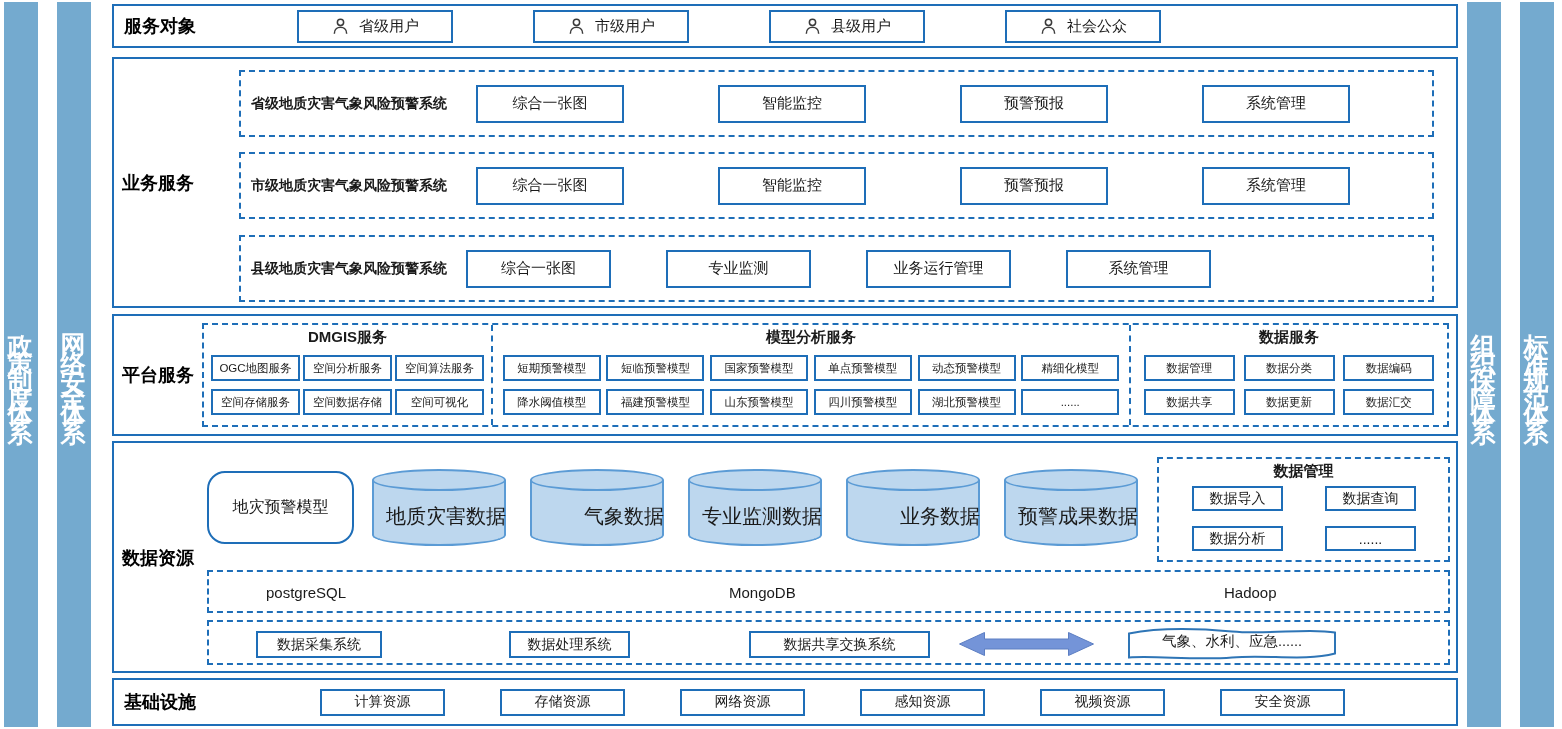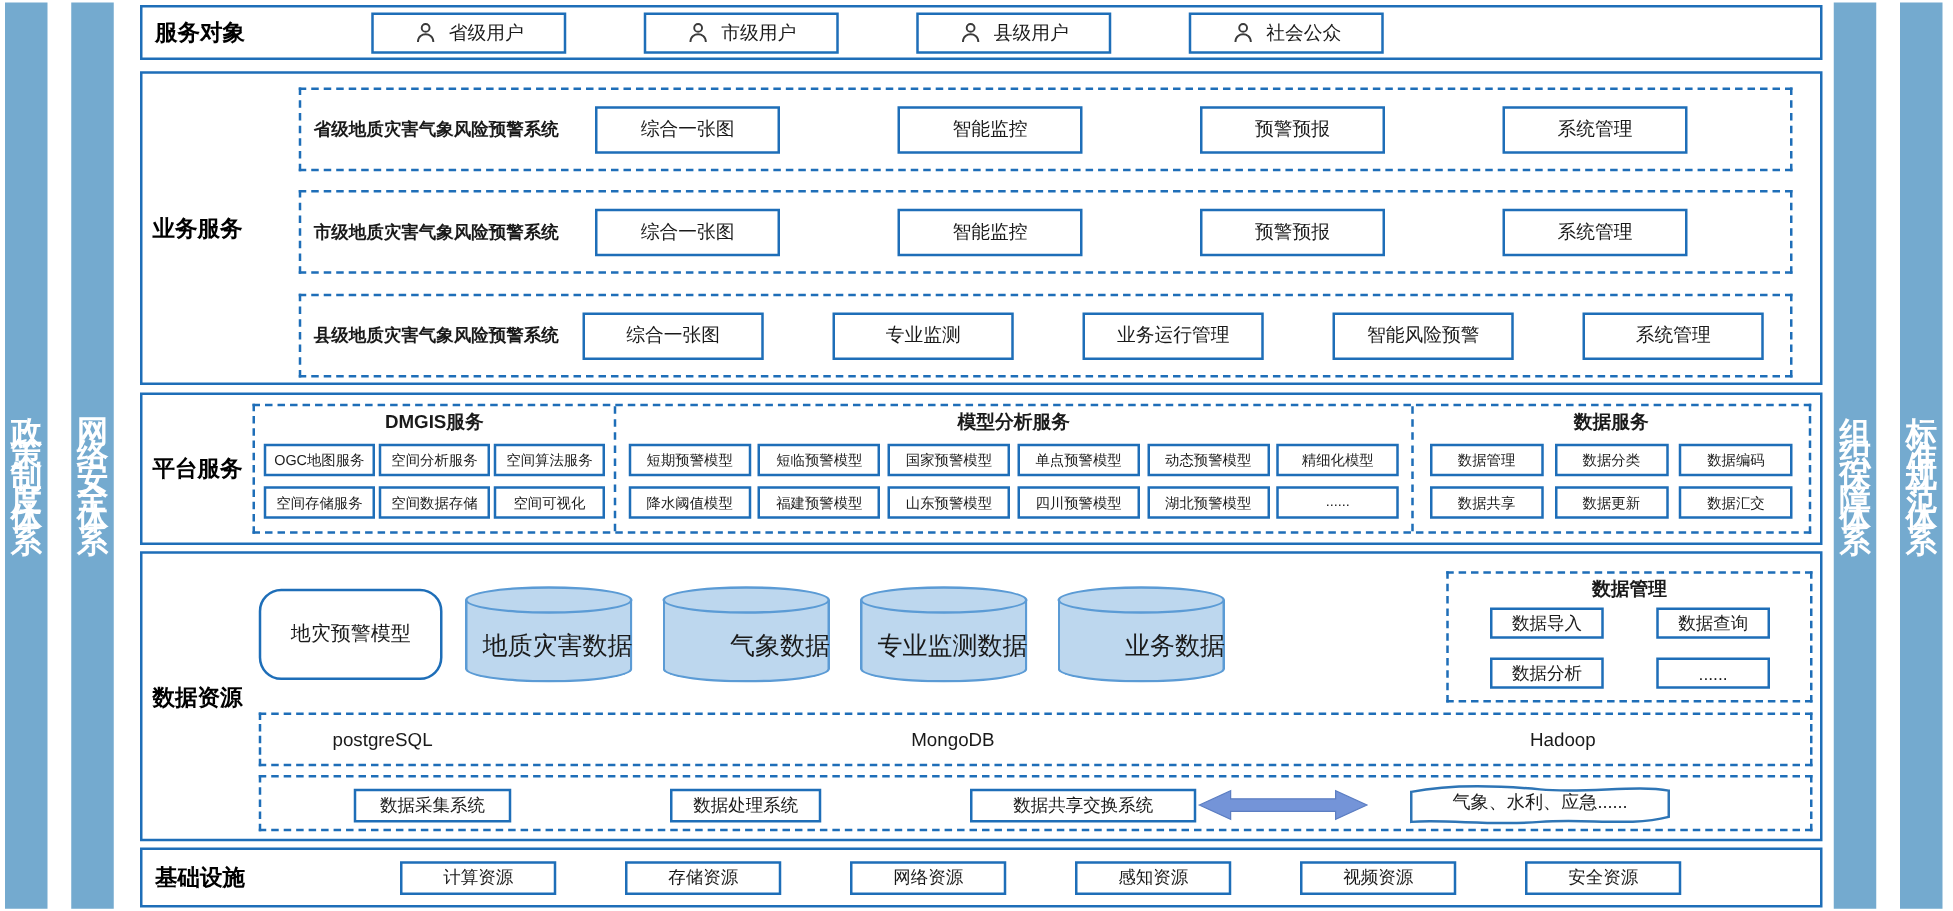--- a/index.html
+++ b/index.html
@@ -12,21 +12,21 @@
   .vbar span { writing-mode:vertical-rl; text-orientation:upright; color:#fff;
                font-weight:bold; font-size:25px; letter-spacing:17px; }
 
   .main { position:absolute; left:112px; top:0; width:1346px; height:729px; }
   .sec { position:absolute; left:0; width:1346px; border:2px solid #1e6eb8; background:#fff; }
   .row-label { font-weight:bold; font-size:18px; color:#000; white-space:nowrap; }
 
   
   .sec1 { top:4px; height:44px; display:flex; align-items:center; }
   .sec1 .row-label { padding-left:10px; width:183px; flex:none; }
-  .user-boxes { display:flex; gap:62px;align-items:center; }
+  .user-boxes { display:flex; gap:80px;align-items:center; }
   .user-box { width:156px; height:33px; border:2px solid #1e6eb8; display:flex;
               align-items:center; justify-content:center; gap:9px; font-size:15px; }
   .person { width:19px; height:19px; flex:none; }
 
   
   .sec2 { top:57px; height:251px; }
   .sec2 .row-label { position:absolute; left:8px; top:50%; transform:translateY(-50%); }
   .sys-box { position:absolute; left:125px; width:1195px; height:67px;
              border:2px dashed #1e6eb8; display:flex; align-items:center; }
   .sys-box.t1 { top:11px; } .sys-box.t2 { top:93px; } .sys-box.t3 { top:176px; }
@@ -73,21 +73,21 @@
              display:grid; grid-template-columns:1fr 1fr; gap:15px 42px; }
   .dm-item { height:25px; border:2px solid #1e6eb8; display:flex; align-items:center;
              justify-content:center; font-size:14px; }
   .db-box { position:absolute; left:93px; top:127px; width:1243px; height:43px;
             border:2px dashed #1e6eb8; }
   .db-name { position:absolute; top:50%; transform:translateY(-50%); font-size:15px; }
   .db-name.n1 { left:57px; } .db-name.n2 { left:520px; } .db-name.n3 { left:1015px; }
   .sysrow-box { position:absolute; left:93px; top:177px; width:1243px; height:45px;
                 border:2px dashed #1e6eb8; }
   .small-sys { position:absolute; top:9px; height:27px; border:2px solid #1e6eb8;
-               display:flex; align-items:center; justify-content:center; font-size:14px;margin-left:27px; }
+               display:flex; align-items:center; justify-content:center; font-size:14px; }
   .small-sys.s1 { left:47px; width:126px; }
   .small-sys.s2 { left:300px; width:121px; }
   .small-sys.s3 { left:540px; width:181px; }
   .dbl-arrow { position:absolute; left:747px; top:8px; width:141px; height:28px; }
   .wave-shape { position:absolute; left:915px; top:3px; width:216px; height:39px; }
   .wave-label { position:absolute; left:915px; top:10px; width:216px; text-align:center;
                 font-size:14.5px; }
 
   
   .sec5 { top:678px; height:48px; display:flex; align-items:center; }
@@ -172,21 +172,20 @@
           <div class="module-box">系统管理</div>
         </div>
       </div>
 
       <div class="sys-box t3">
         <div class="sys-name">县级地质灾害气象风险预警系统</div>
         <div class="sys-modules">
           <div class="module-box">综合一张图</div>
           <div class="module-box">专业监测</div>
           <div class="module-box">业务运行管理</div>
-          <div class="module-box">智能风险预警</div>
           <div class="module-box">系统管理</div>
         </div>
       </div>
     </section>
 
     <section class="sec sec3">
       <div class="row-label">平台服务</div>
       <div class="platform-wrap">
 
         <div class="pgroup g1">
@@ -258,20 +257,25 @@
         </div>
         <div class="cyl">
           <div class="cyl-body"></div>
           <div class="cyl-top"></div>
           <div class="cyl-label">专业监测数据</div>
         </div>
         <div class="cyl">
           <div class="cyl-body"></div>
           <div class="cyl-top"></div>
           <div class="cyl-label">业务数据</div>
+        </div>
+        <div class="cyl">
+          <div class="cyl-body"></div>
+          <div class="cyl-top"></div>
+          <div class="cyl-label">预警成果数据</div>
         </div>
       </div>
 
       <div class="dm-box">
         <div class="dm-title">数据管理</div>
         <div class="dm-grid">
           <div class="dm-item">数据导入</div>
           <div class="dm-item">数据查询</div>
           <div class="dm-item">数据分析</div>
           <div class="dm-item">......</div>

